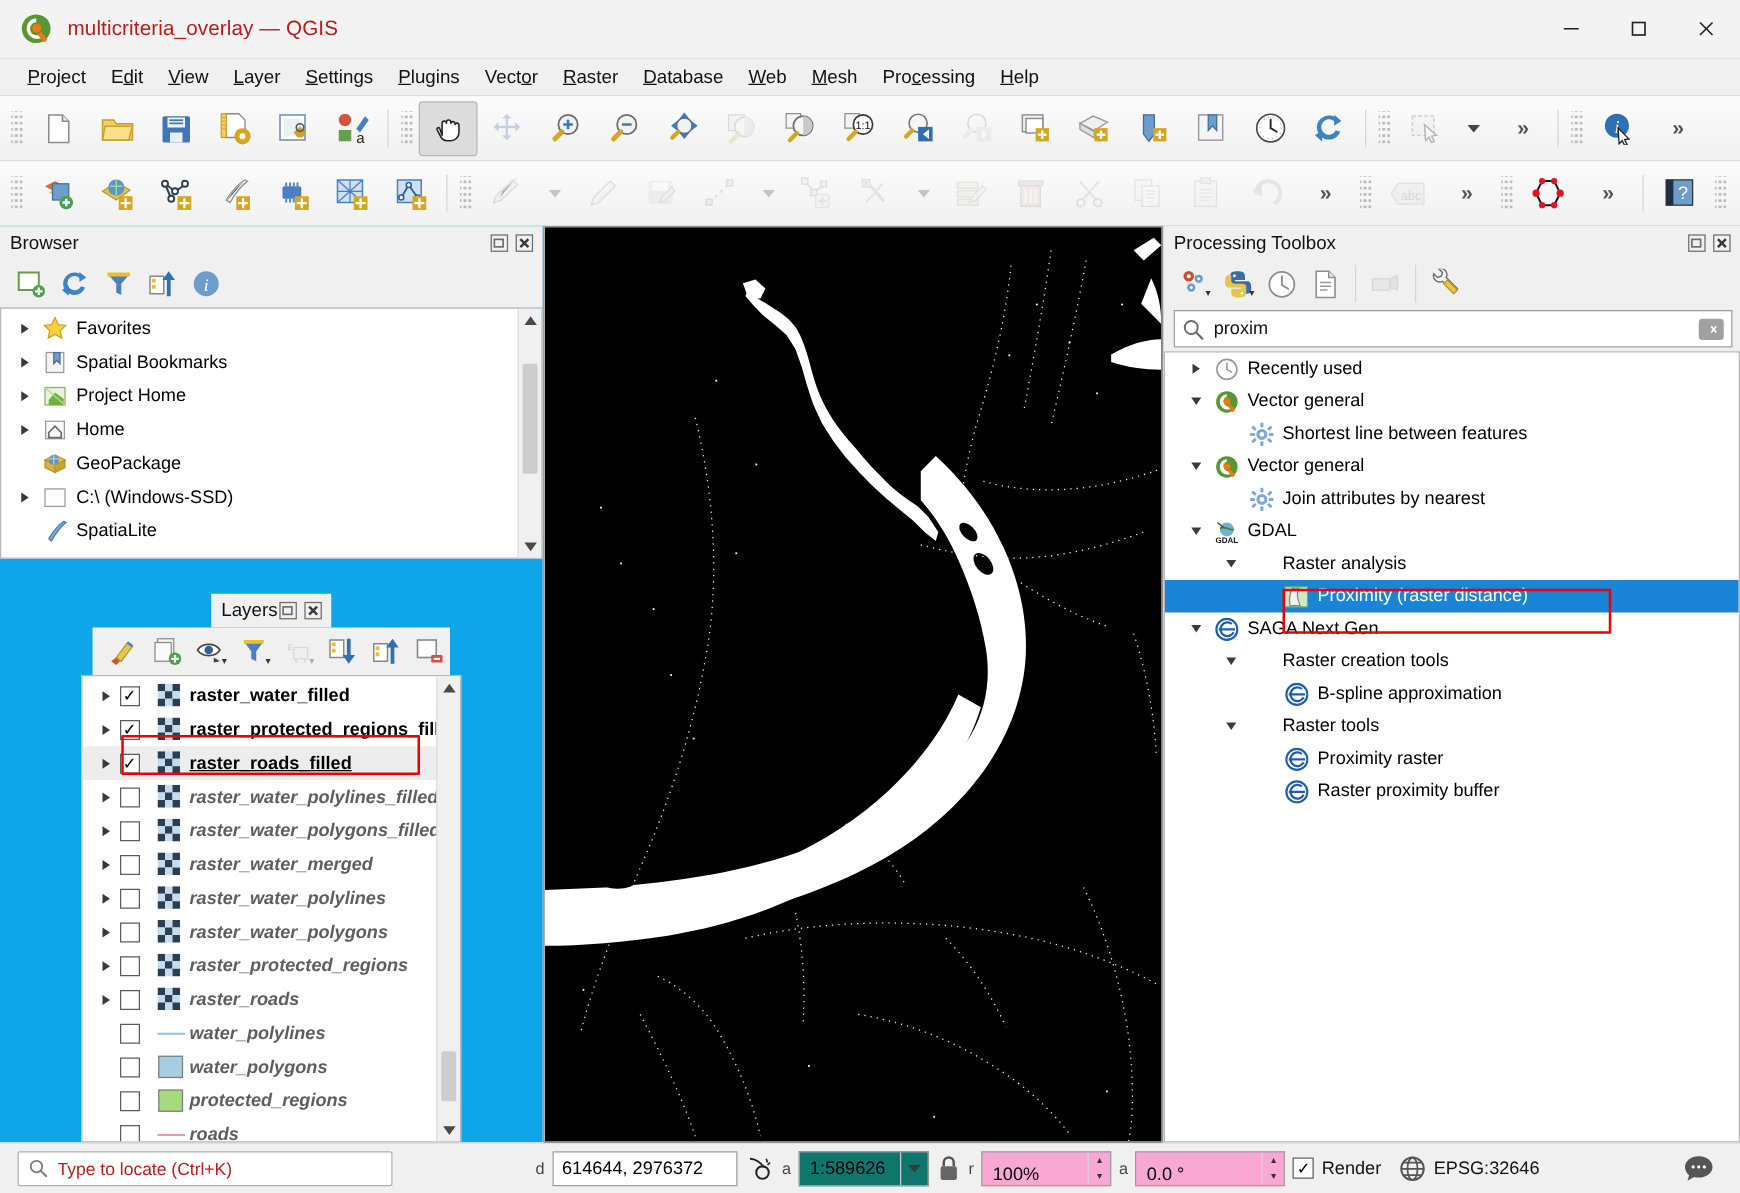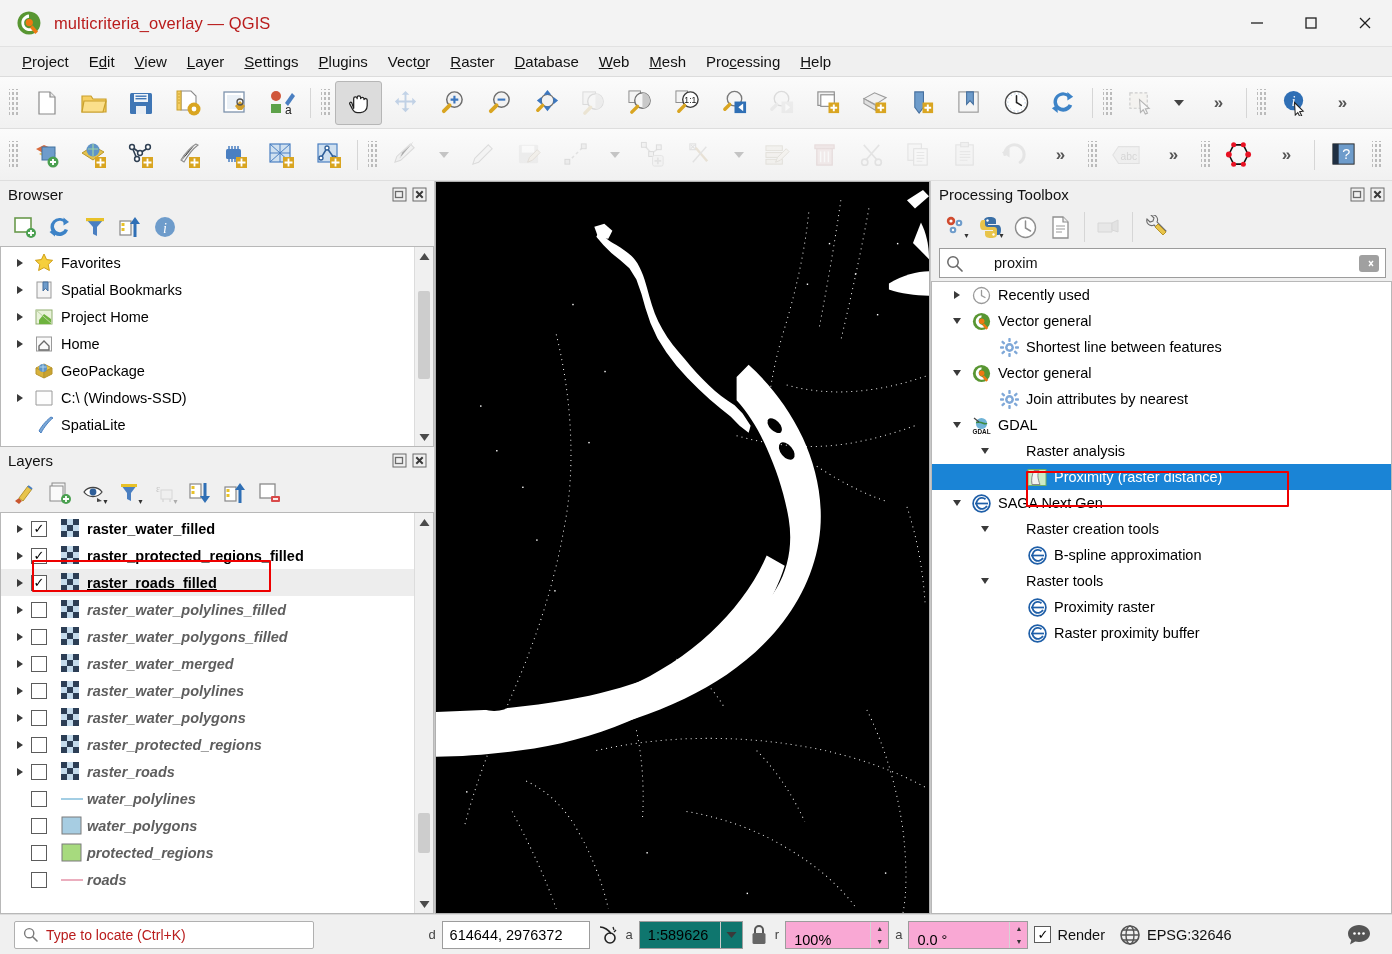--- a/index.html
+++ b/index.html
@@ -79,20 +79,21 @@
   svg.ico { display: block; }
 
   
   .body-area { flex: 1 1 auto; display: flex; min-height: 0; background: #f0f0f0; }
 
   .left-col {
     width: 435px; flex: 0 0 435px;
     display: flex; flex-direction: column;
     background: #0ea5e9;
     border-right: 1px solid #c8c8c8;
+    gap: 28px;
   }
   .panel { display: flex; flex-direction: column; min-height: 0; }
   .panel-header {
     height: 27px; flex: 0 0 27px;
     display: flex; align-items: center;
     padding: 0 6px 0 8px;
     background: #f0f0f0;
   }
   .panel-title { font-size: 15px; color: #111; }
   .panel-btns { margin-left: auto; display: flex; gap: 3px; }
@@ -187,21 +188,21 @@
     display: flex; flex-direction: column;
     background: #f0f0f0;
     border-left: 1px solid #c8c8c8;
   }
   .search-box {
     margin: 2px 6px 3px 8px;
     height: 30px;
     border: 1px solid #9c9c9c; background: #fff;
     display: flex; align-items: center; padding: 0 6px; gap: 8px;
   }
-  .search-val { flex: 1 1 auto; font-size: 14.5px; color: #111; margin-left: 23px; }
+  .search-val { flex: 1 1 auto; font-size: 14.5px; color: #111; }
   .clear-btn {
     width: 20px; height: 17px; background: #a0a0a0; border-radius: 3px;
     display:flex; align-items:center; justify-content:center;
     color:#fff; font-size:11px;
   }
   .pt-tree { flex: 1 1 auto; background: #fff; border: 1px solid #b8b8b8; margin: 0 0 0 0; overflow: hidden; position: relative; }
   .pt-row {
     height: 26px; display:flex; align-items:center; white-space:nowrap;
     font-size: 14.5px;
   }
@@ -869,21 +870,21 @@
             <div class="vs-thumb" style="top:44px;height:88px;"></div>
             <div class="vs-arrow bottom">
               <svg class="ico" width="11" height="9" viewBox="0 0 11 9">
                   <path d="M5.5 8l-5-7h10z" fill="#4a4a4a"></path>
                 </svg>
             </div>
           </div>
         </div>
       </div>
 
-      <div class="panel" style="flex:1 1 auto;">
+      <div class="panel" style="flex:1 1 auto;align-items:center;">
         <div class="panel-header">
           <span class="panel-title">Layers</span>
           <span class="panel-btns">
             <span class="pbtn">
               <svg class="ico" width="15" height="15" viewBox="0 0 15 15">
                   <rect x="1" y="1" width="13" height="13" fill="none" stroke="#6b6b6b" stroke-width="1"></rect>
                   <rect x="3.5" y="4.5" width="7" height="6" fill="none" stroke="#6b6b6b" stroke-width="1.3"></rect>
                 </svg>
             </span>
             <span class="pbtn">

